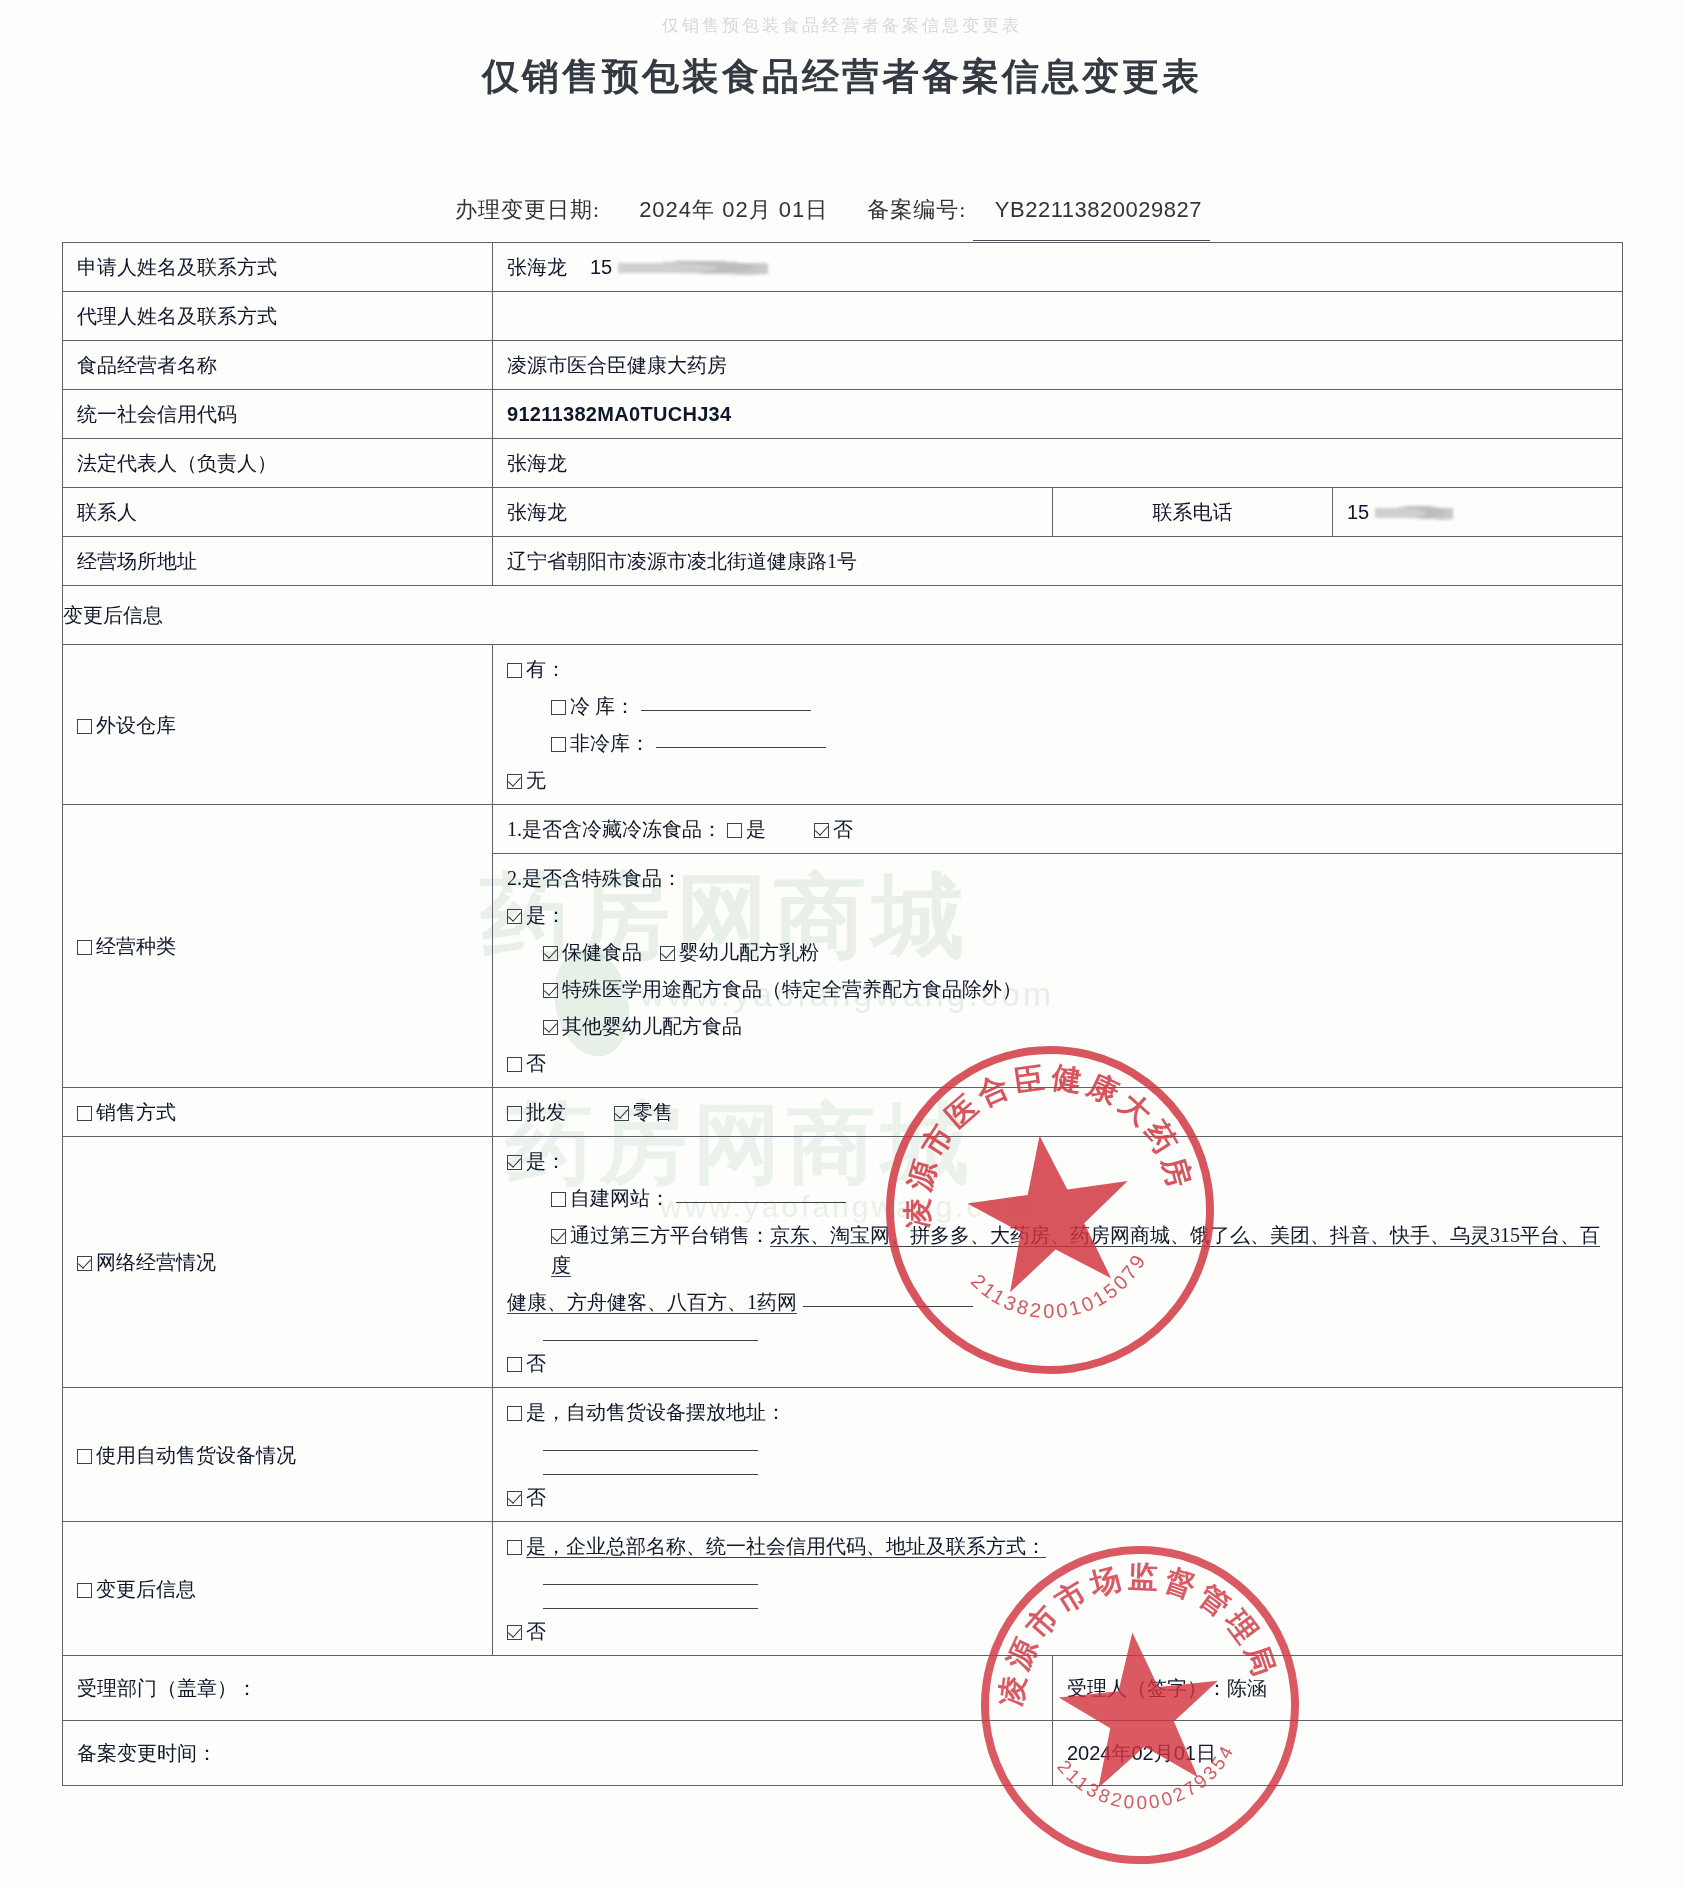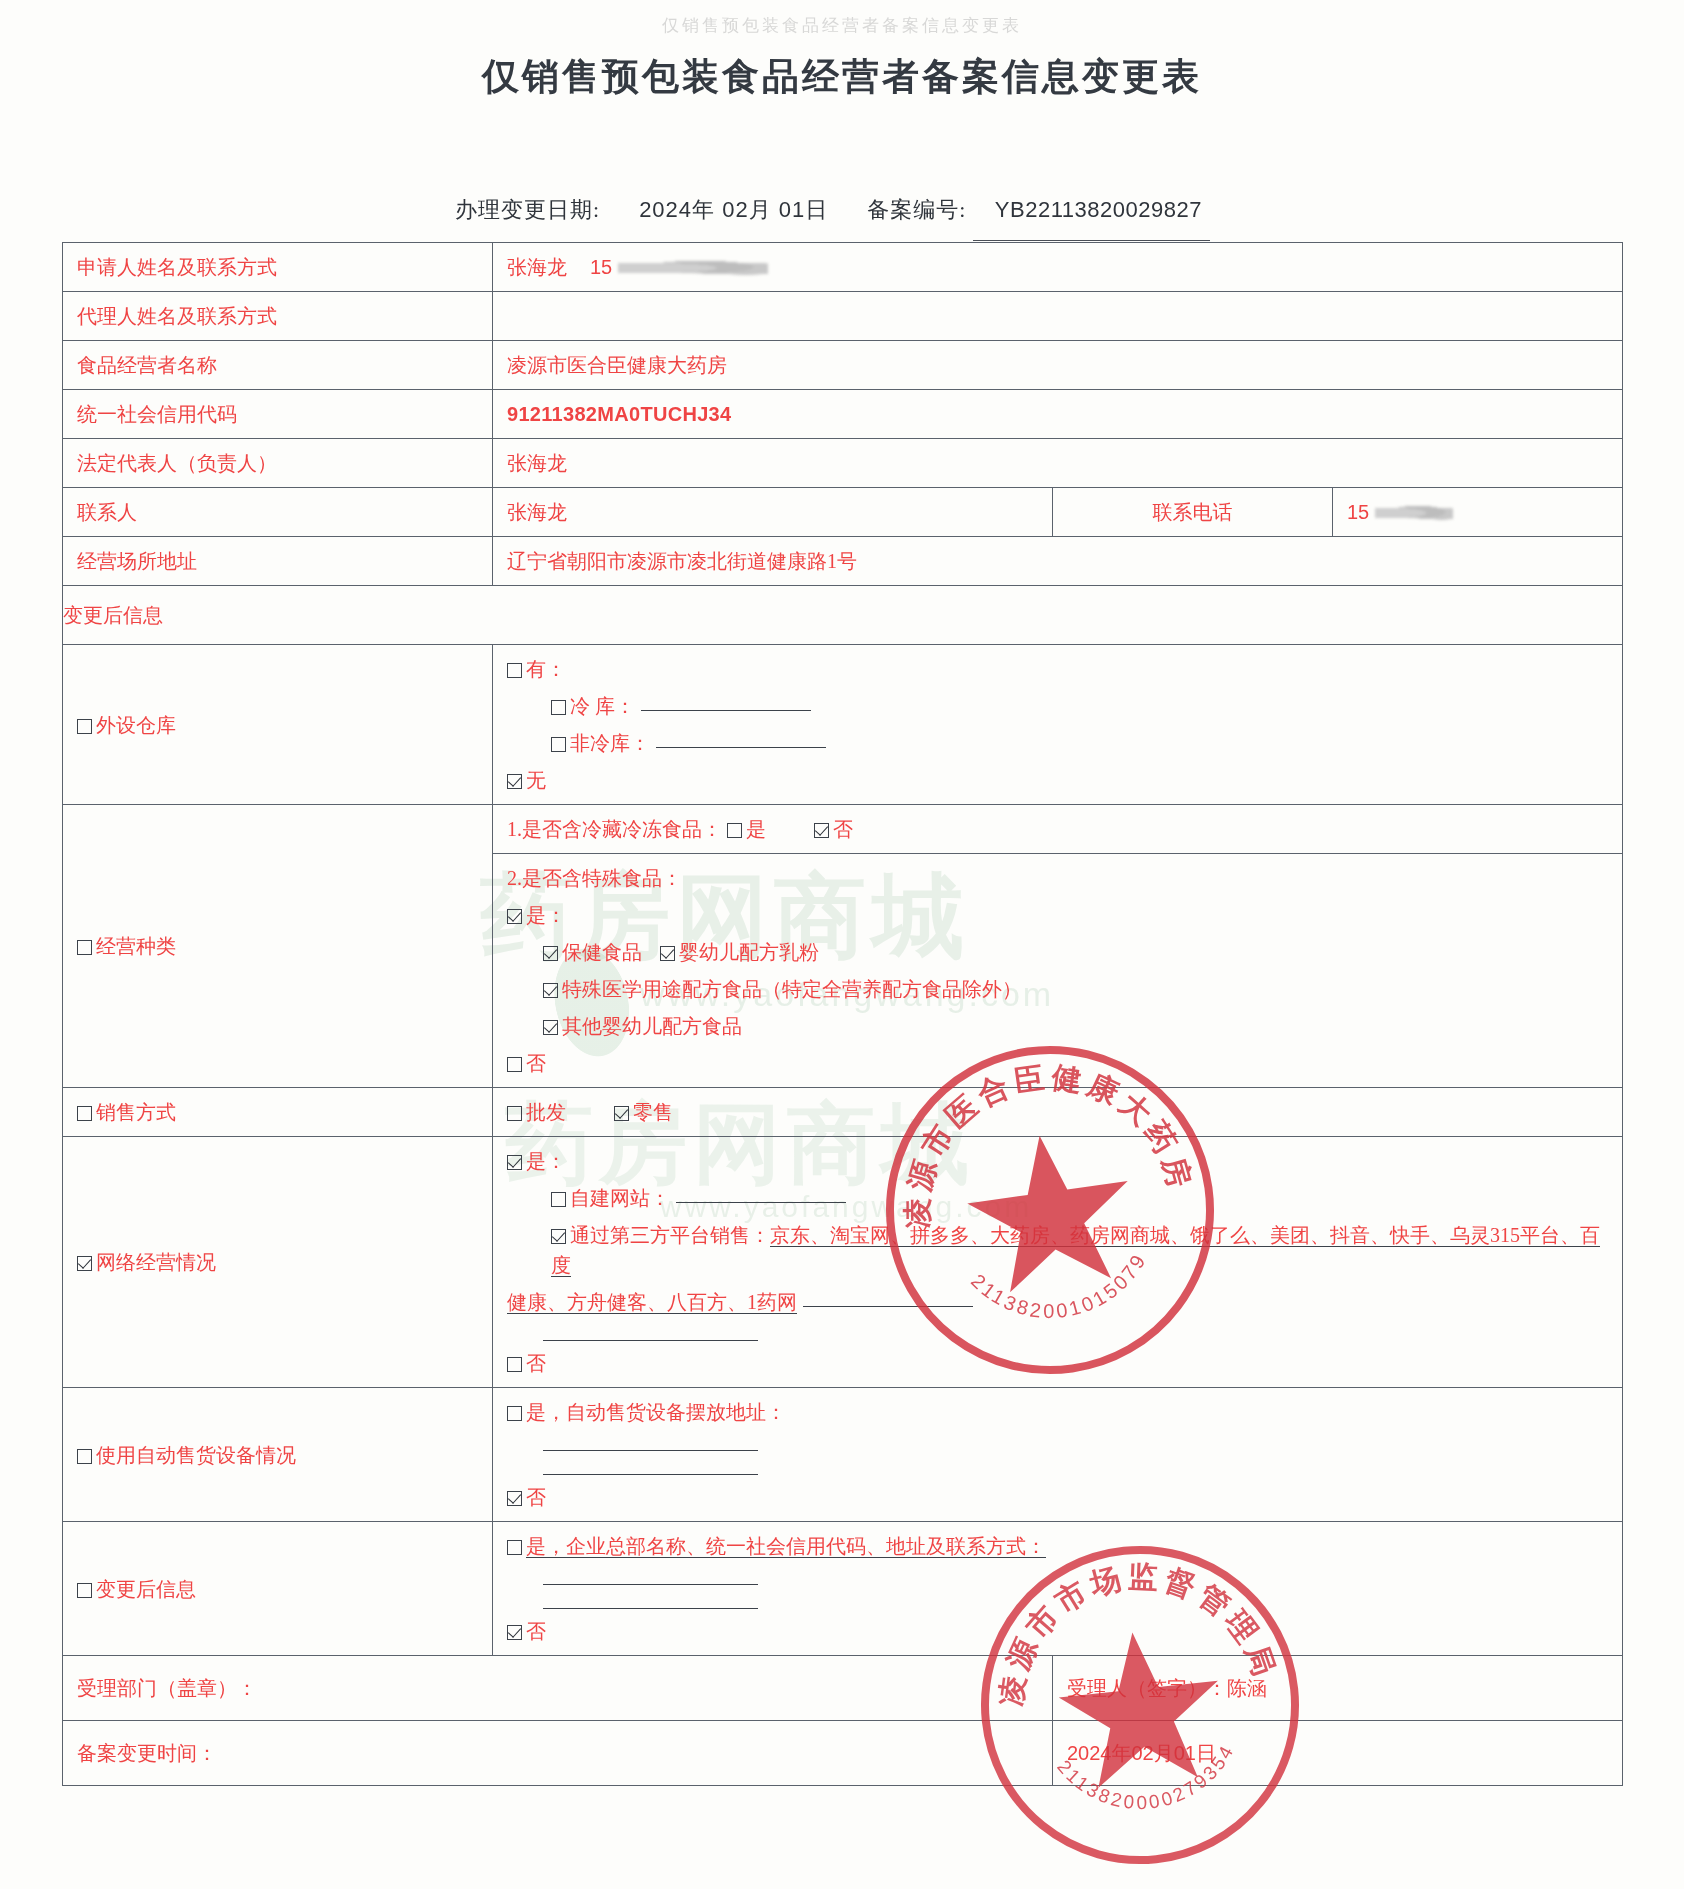--- a/index.html
+++ b/index.html
@@ -92,21 +92,21 @@
     width:1560px;
     border-collapse:collapse;
     table-layout:fixed;
   }
   table.form td{
     border:1.4px solid #5b626c;
     padding:9px 14px;
     font-size:20px;
     vertical-align:middle;
     line-height:1.5;
-    color:#ef4444;
+    color:#0f172a;
   }
   td.lbl{width:430px;}
   .sec-head{text-align:left;font-size:20px;}
   .vcell{font-size:20px;}
   .mono{font-family:"Liberation Sans","DejaVu Sans",sans-serif;letter-spacing:.3px;font-weight:bold;}
   .sans{font-family:"Liberation Sans","DejaVu Sans",sans-serif;}
   .cellpad{padding-top:14px;padding-bottom:14px;}
 
   .redact{
     display:inline-block;height:18px;width:150px;

